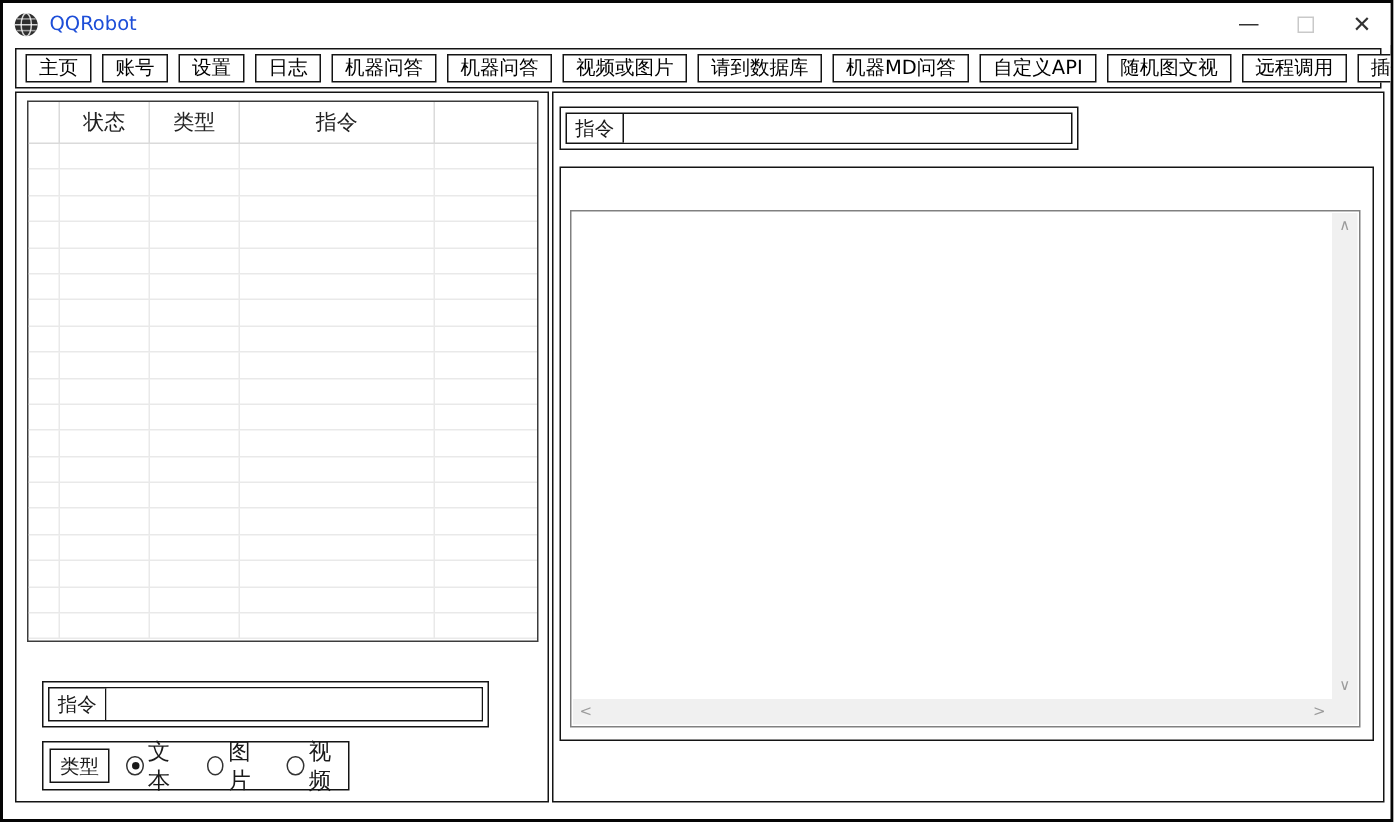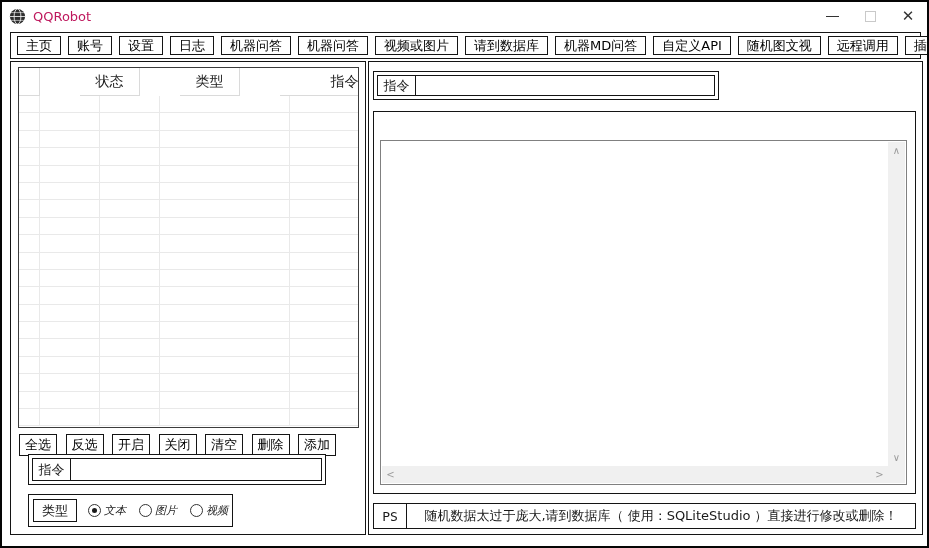--- a/index.html
+++ b/index.html
@@ -5,59 +5,59 @@
   * { margin:0; padding:0; box-sizing:border-box; }
   html,body { width:929px; height:548px; background:#d7d7d7; }
   body { font-family:"DejaVu Sans","Liberation Sans",sans-serif; color:#1a1a1a; }
   .window {
     position:relative; width:929px; height:548px; background:#fff;
     border:2px solid #050505; overflow:hidden;
   }
   
   .titlebar { position:absolute; left:0; top:0; right:0; height:28px; display:flex; align-items:center; background:#fff; }
   .app-icon { width:17px; height:17px; margin-left:7px; flex:0 0 auto; }
-  .app-title { margin-left:7px; font-size:13px; color:#be185d; }
+  .app-title { margin-left:7px; font-size:13px; color:#1d4ed8; }
   .win-controls { margin-left:auto; display:flex; height:28px; }
   .win-btn { width:38px; height:28px; display:flex; align-items:center; justify-content:center; font-size:13px; color:#333; cursor:default; }
   .win-btn.max span { display:block; width:11px; height:11px; border:1px solid #c9c9c9; }
   .win-btn.min span { display:block; width:13px; height:0; border-top:1.5px solid #333; }
   .win-btn.close { font-size:15px; }
   
   .toolbar {
     position:absolute; left:8px; top:30px; width:911px; height:27px;
     border:1px solid #141414; display:flex; align-items:center; gap:7px; padding-left:6px; background:#fff;
   }
   .tb-btn {
     height:19px; border:1px solid #141414; background:#fff; font-size:13px;
     padding:0 8px; line-height:17px; white-space:nowrap; cursor:default;
     font-family:inherit;
   }
   
   .left-panel { position:absolute; left:8px; top:59px; width:356px; height:474px; border:1px solid #141414; background:#fff; }
   .grid-table { position:absolute; left:7px; top:5px; width:341px; height:361px; border:1px solid #3c3c3c; overflow:hidden; background:#fff; }
-  .grid-header { display:flex; height:28px;gap:40px; }
+  .grid-header { display:flex; height:28px; }
   .grid-header .hcell {
     font-size:14px; display:flex; align-items:center; justify-content:center;
     border-right:1px solid #dadada; border-bottom:1px solid #dadada; color:#222;
   }
   .grid-header .hcell:last-child { border-right:none; }
   .grid-body .trow { display:flex; height:17.4px; }
   .grid-body .tcell { border-right:1px solid #e9e9e9; border-bottom:1px solid #e9e9e9; }
   .grid-body .tcell:last-child { border-right:none; }
   .actions { position:absolute; left:8px; top:372px; display:flex; gap:8.5px; }
   .act-btn { min-width:37px; height:22px; border:1px solid #141414; background:#fff; font-size:13px; padding:0 5px; cursor:default; font-family:inherit; }
   .cmd-group { position:absolute; border:1px solid #141414; background:#fff; padding:3px; }
   .cmd-group.left { left:17px; top:392px; width:298px; height:31px; }
   .cmd-inner { width:100%; height:100%; border:1px solid #141414; display:flex; align-items:stretch; }
   .cmd-label { width:38px; display:flex; align-items:center; justify-content:center; font-size:13px; border-right:1px solid #141414; }
   .cmd-field { flex:1; border:none; outline:none; font-size:13px; padding:0 4px; min-width:0; font-family:inherit; }
   .type-group { position:absolute; left:17px; top:432px; width:205px; height:33px; border:1px solid #141414; display:flex; align-items:center; background:#fff; }
   .type-label { margin-left:4px; width:44px; height:23px; border:1px solid #141414; display:flex; align-items:center; justify-content:center; font-size:13px; }
   .radios { display:flex; align-items:center; gap:13px; margin-left:11px; }
-  .radio { display:flex; align-items:center; gap:3px; font-size:11px; cursor:default;font-style:italic; }
+  .radio { display:flex; align-items:center; gap:3px; font-size:15px; cursor:default; }
   .radio .dot { width:13px; height:13px; border:1px solid #333; border-radius:50%; position:relative; background:#fff; }
   .radio.checked .dot::after { content:""; position:absolute; left:3px; top:3px; width:5px; height:5px; border-radius:50%; background:#1a1a1a; }
   
   .right-panel { position:absolute; left:366px; top:59px; width:555px; height:474px; border:1px solid #141414; background:#fff; }
   .cmd-group.right { left:4px; top:9px; width:346px; height:29px; }
   .add-btn {
     position:absolute; left:384px; top:9px; width:169px; height:29px;
     border:1px solid #9a9a9a; background:#fff; font-size:14px; cursor:default; font-family:inherit;
   }
   .data-group { position:absolute; left:4px; top:49px; width:543px; height:383px; border:1px solid #141414; background:#fff; }
@@ -255,29 +255,20 @@
           </div>
           <div class="trow">
             <div class="tcell" style="width: 21px; flex: 0 0 21px;"></div>
             <div class="tcell" style="width: 60px; flex: 0 0 60px;"></div>
             <div class="tcell" style="width: 60px; flex: 0 0 60px;"></div>
             <div class="tcell" style="width: 130px; flex: 0 0 130px;"></div>
             <div class="tcell" style="flex: 1 1 0%;"></div>
           </div>
         </div>
     </div>
-    <div class="actions">
-        <button class="act-btn">全选</button>
-        <button class="act-btn">反选</button>
-        <button class="act-btn">开启</button>
-        <button class="act-btn">关闭</button>
-        <button class="act-btn">清空</button>
-        <button class="act-btn">删除</button>
-        <button class="act-btn">添加</button>
-      </div>
     <div class="cmd-group left">
       <div class="cmd-inner">
         <div class="cmd-label">指令</div>
         <input class="cmd-field" type="text" value="" style="">
       </div>
     </div>
     <div class="type-group">
       <div class="type-label">类型</div>
       <div class="radios">
           <div class="radio checked">
@@ -312,19 +303,15 @@
           <div class="arr down">∨</div>
         </div>
         <div class="hscroll">
           <div class="arr leftA">&lt;</div>
           <div class="arr rightA">&gt;</div>
         </div>
         <div class="scroll-corner"></div>
       </div>
     </div>
 
-    <div class="ps-bar">
-      <div class="ps-label">PS</div>
-      <div class="ps-msg">随机数据太过于庞大,请到数据库（ 使用：SQLiteStudio ）直接进行修改或删除！</div>
-    </div>
   </div>
 
 </div>
 
 </body></html>

